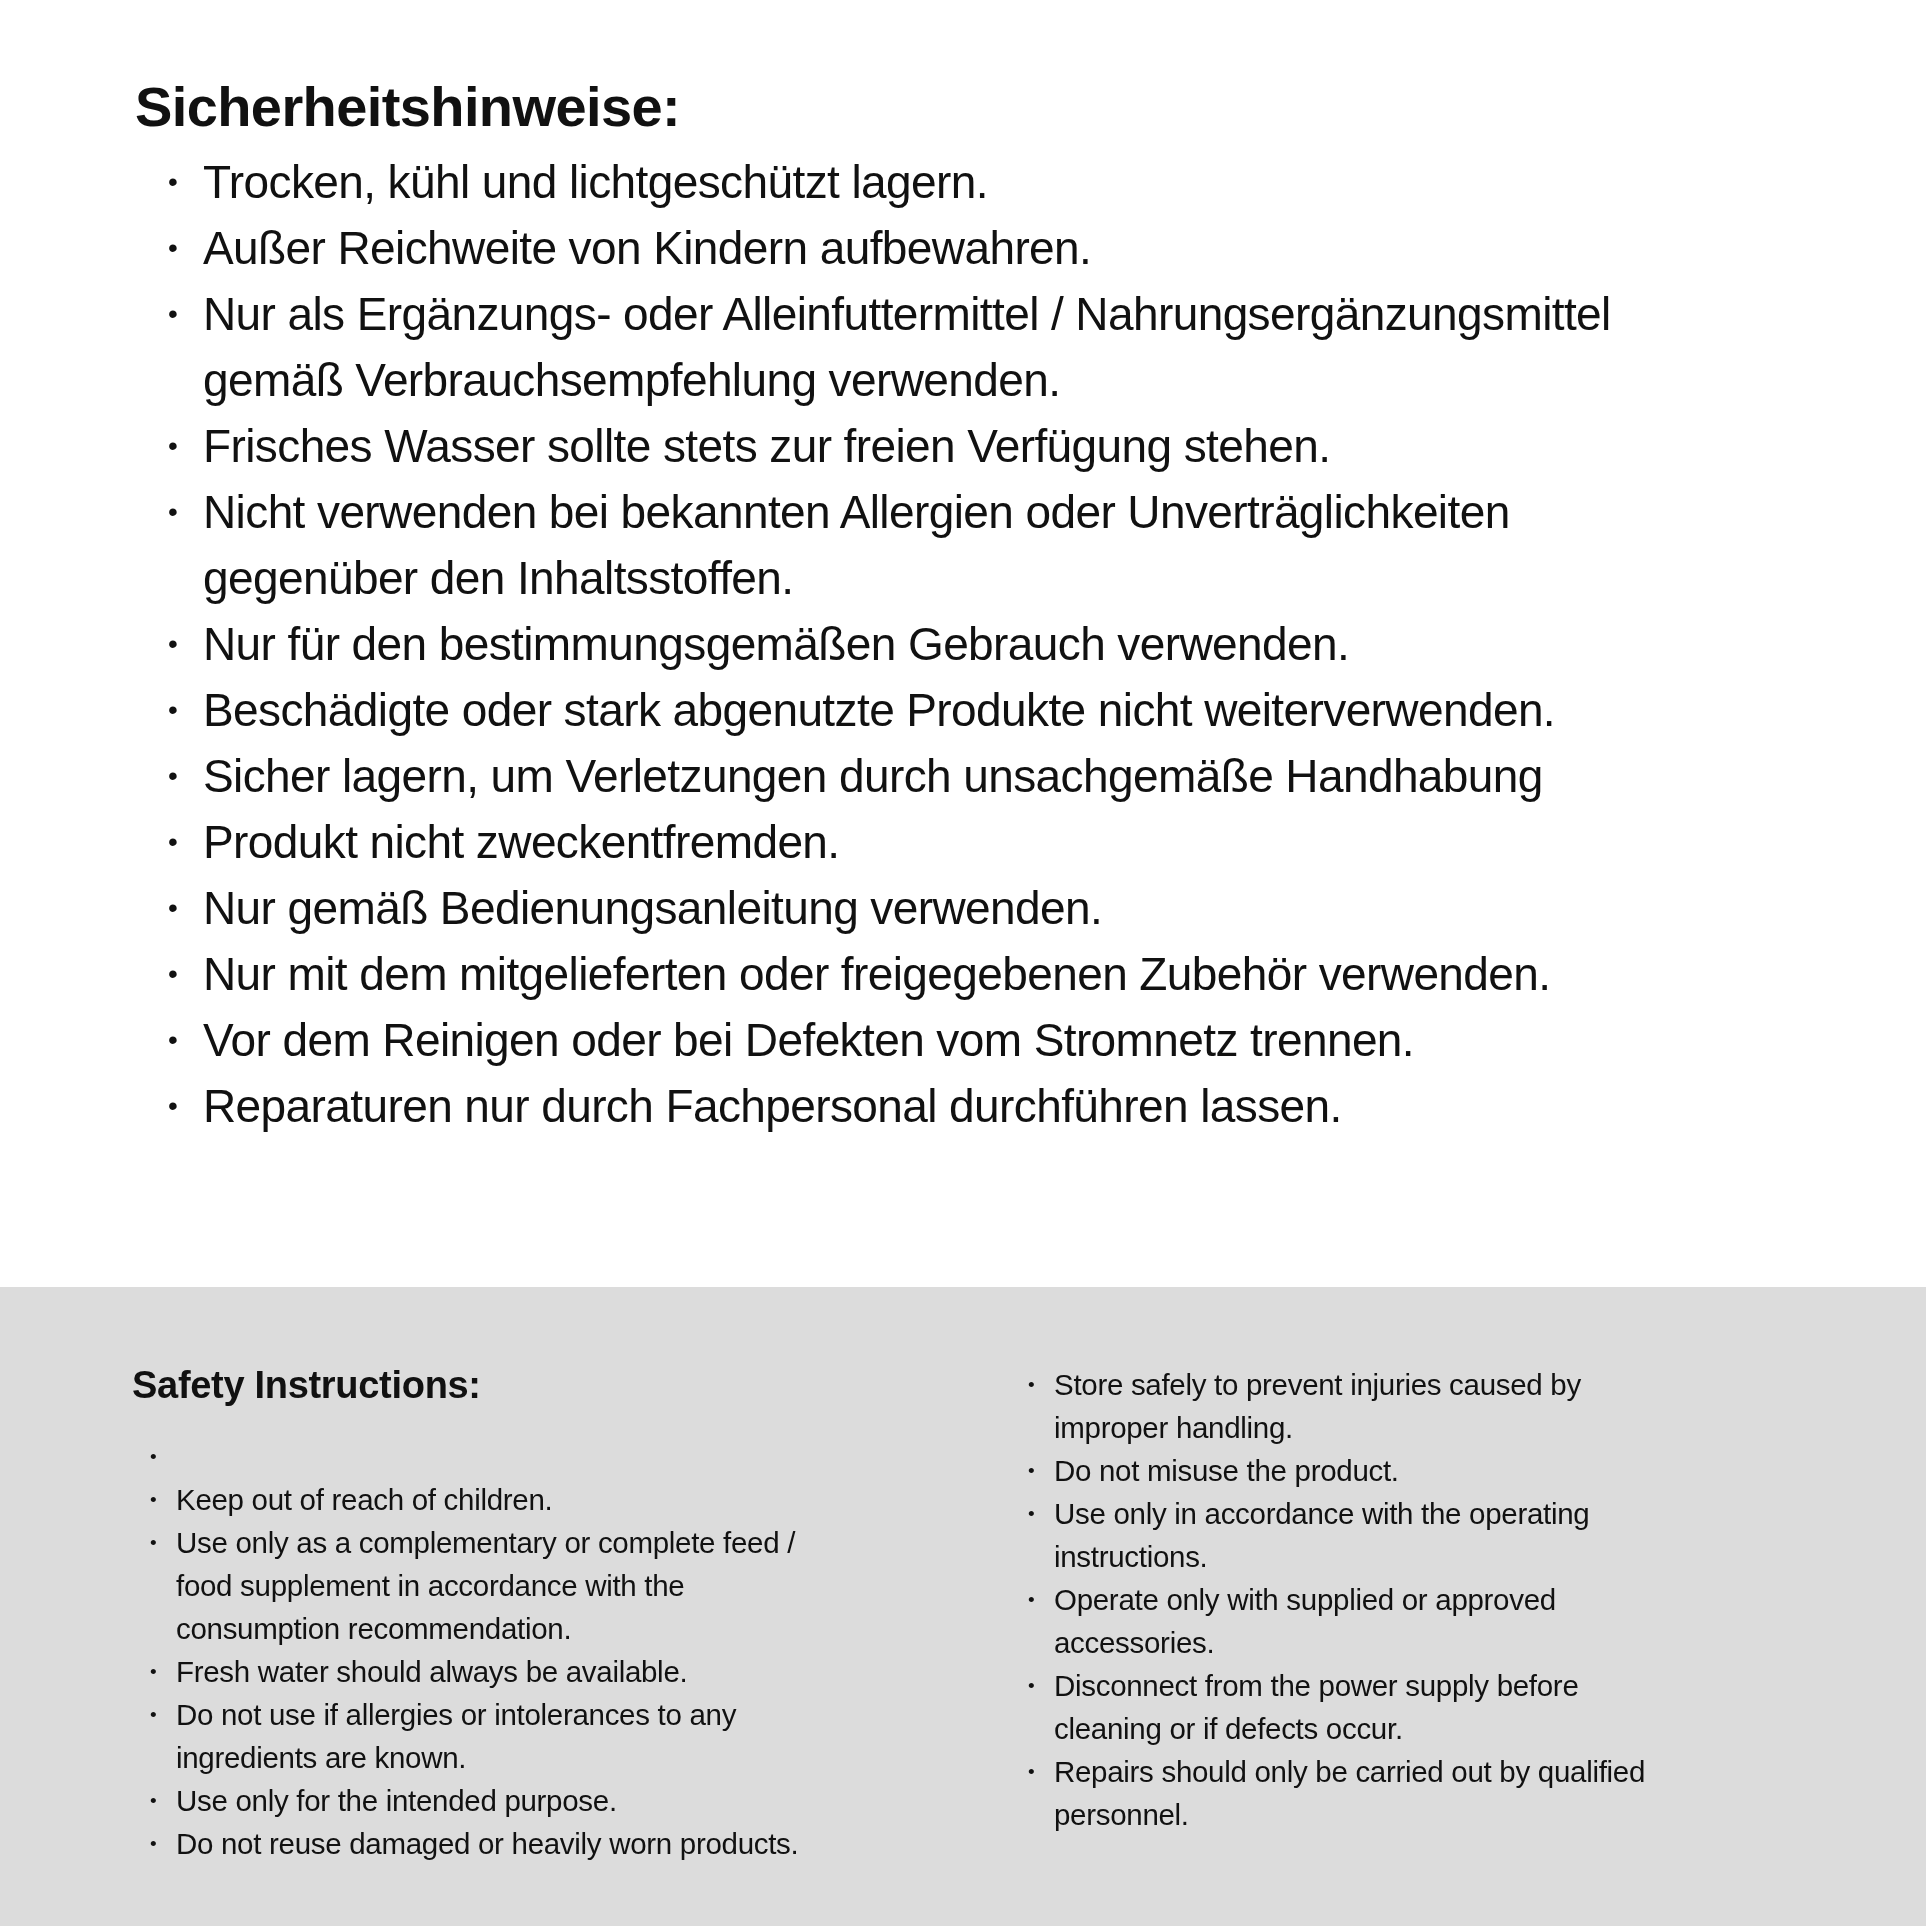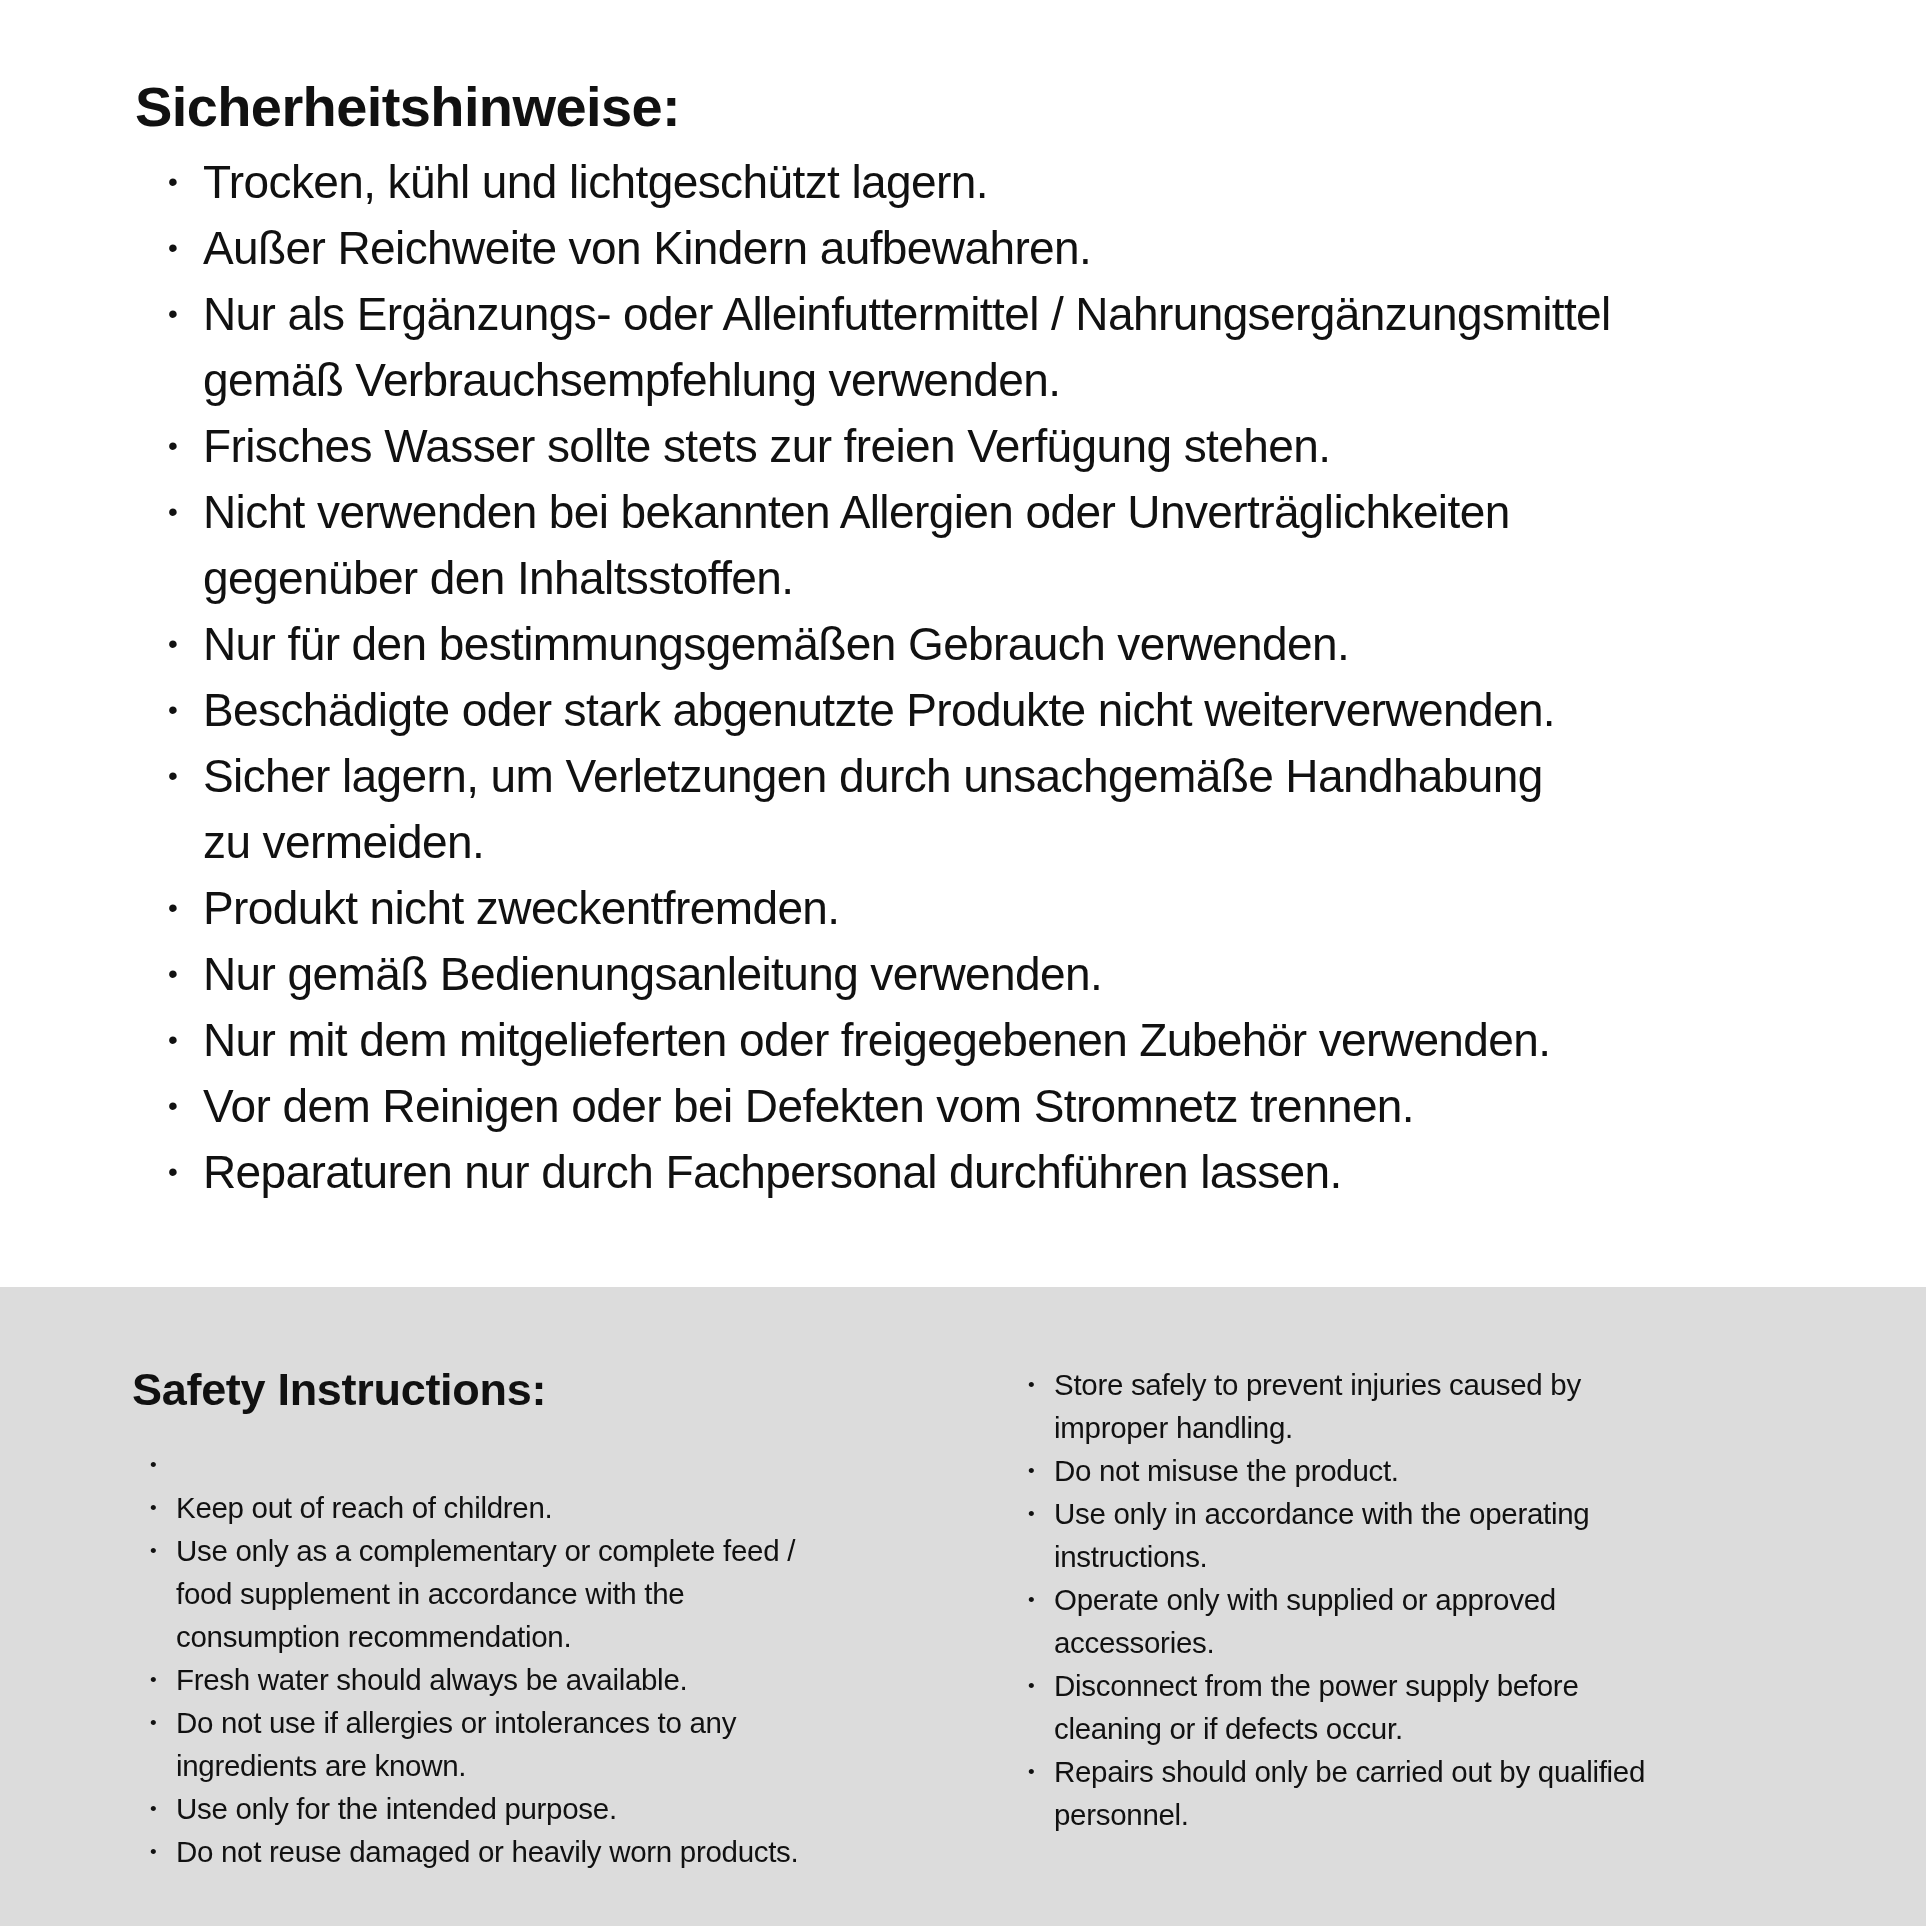--- a/index.html
+++ b/index.html
@@ -50,21 +50,21 @@
     box-sizing:border-box;
     height:639px;
     background:var(--panel);
     display:flex;
     padding:76px 0 0 132px;
   }
   .col-left{flex:0 0 auto;width:896px;}
   .col-right{flex:0 0 auto;}
   .en-heading{
     margin:0 0 26px 0;
-    font-size:45px;
+    font-size:38px;
     line-height:1.2;
     font-weight:700;
     letter-spacing:-0.3px;
   }
   .en-list{margin-left:18px;}
   .col-right .en-list{margin-left:0;}
   .en-list .item{
     font-size:29.5px;
     line-height:43px;
     letter-spacing:-0.3px;
@@ -120,21 +120,20 @@
         <div class="item">
           <span class="bullet">•</span>
           <div class="lines">
             <div class="line">Beschädigte oder stark abgenutzte Produkte nicht weiterverwenden.</div>
           </div>
         </div>
         <div class="item">
           <span class="bullet">•</span>
           <div class="lines">
             <div class="line">Sicher lagern, um Verletzungen durch unsachgemäße Handhabung</div>
-            <div class="line">zu vermeiden.</div>
           </div>
         </div>
         <div class="item">
           <span class="bullet">•</span>
           <div class="lines">
             <div class="line">Produkt nicht zweckentfremden.</div>
           </div>
         </div>
         <div class="item">
           <span class="bullet">•</span>

